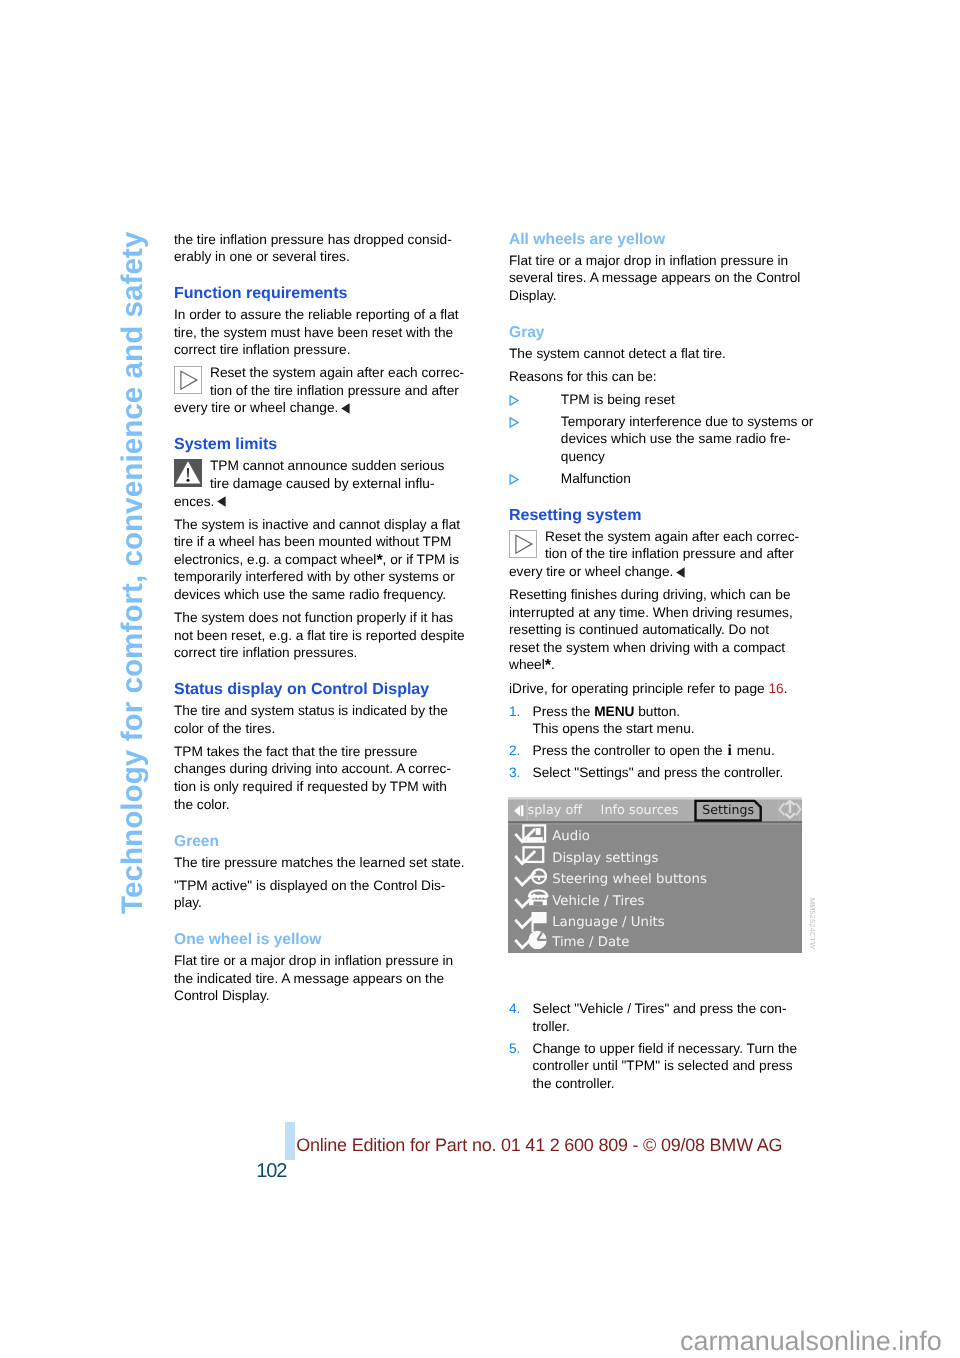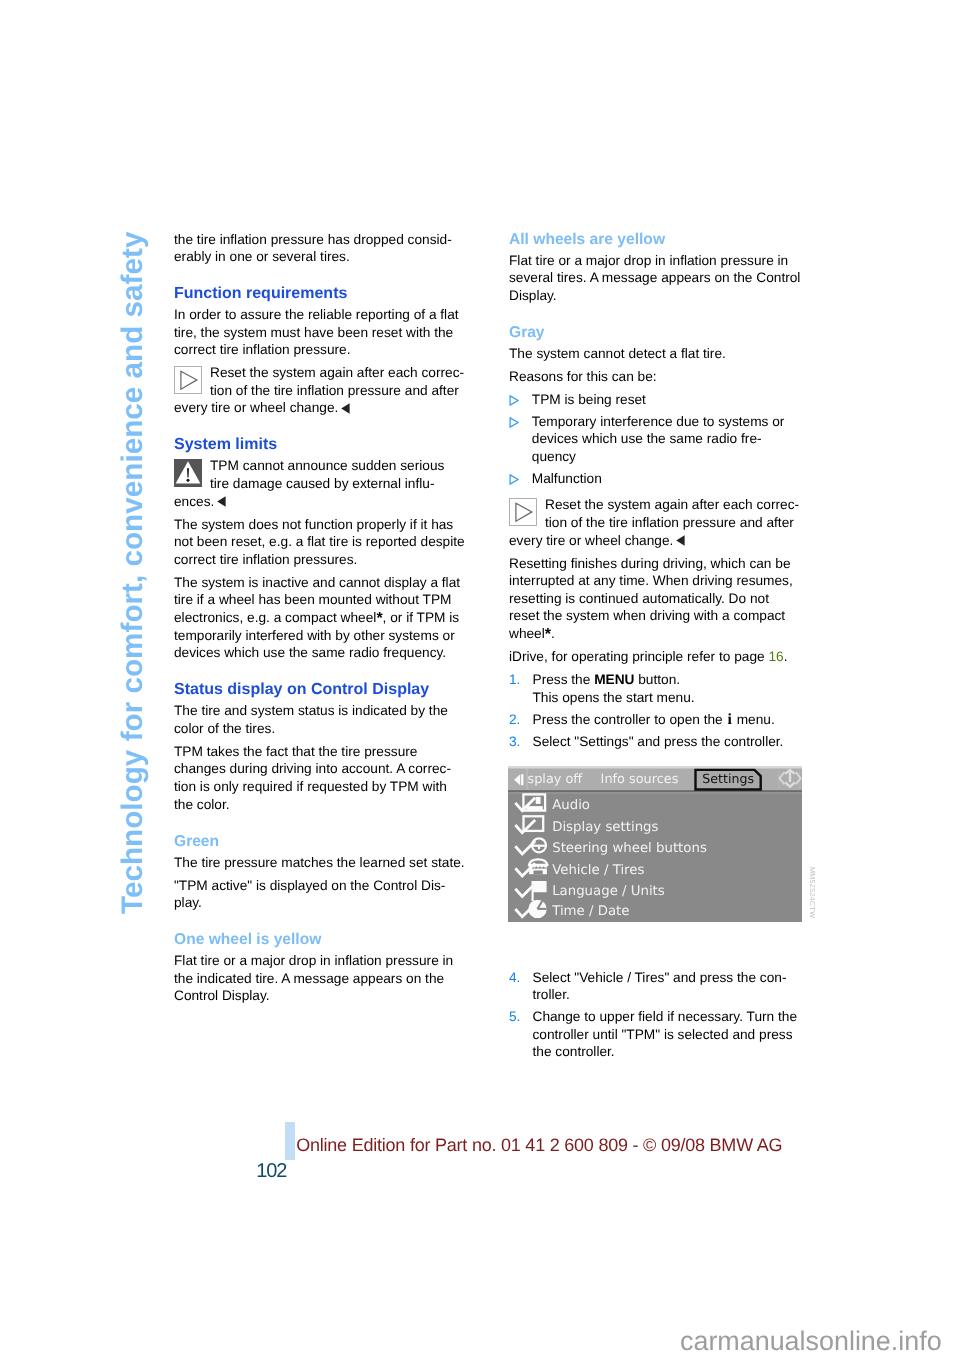--- a/index.html
+++ b/index.html
@@ -20,30 +20,30 @@
   p{margin:0 0 5.6px 0;}
   h2{font-size:16px;font-weight:bold;color:#1d4ed8;margin:19.5px 0 3px 0;line-height:18px;}
   h3{font-size:15.6px;font-weight:bold;color:#7DBDF5;margin:19.5px 0 3px 0;line-height:18px;}
   .col > *:first-child{margin-top:0 !important;}
   .note{}
   .noteicon{float:left;width:28px;height:28px;margin:2px 8px 0 0;}
   .noteicon svg{display:block;}
   .endmark{display:inline-block;width:9px;height:11px;margin-left:2.8px;vertical-align:-1.8px;}
   .endmark svg{display:block;}
   .bullets{margin:0 0 9px 0;}
-  .bl{display:flex;margin-bottom:4.4px;}
+  .bl{display:flex;margin-bottom:4.4px;gap:29px;}
   .blm{width:22.8px;flex:0 0 22.8px;padding-top:4px;box-sizing:border-box;}
   .blm svg{display:block;}
   .blt{flex:0 0 255px;max-width:255px;}
   .steps{margin:0 0 9px 0;}
   .st{display:flex;margin-bottom:4.4px;}
   .stn{color:#0A84F2;width:23.5px;flex:0 0 23.5px;font-weight:normal;}
   .stt{flex:1;}
   .ital{font-family:"Liberation Serif",serif;font-style:normal;font-weight:bold;font-size:15.6px;letter-spacing:0;padding:0 1px;}
-  .pref{color:#4d7c0f;}
+  .pref{color:#b91c1c;}
   .ast{font-weight:bold;font-size:16px;line-height:0;vertical-align:-1px;letter-spacing:0;}
   .imgwrap{position:relative;margin:15.6px 0 11px -1.4px;width:294px;height:192px;}
   .idsvg{display:block;}
   .idtxt{font-family:"DejaVu Sans",sans-serif;font-size:13.3px;fill:#f2f2f2;}
   .idtab{font-size:12.85px;}
   .idtxtd{fill:#121212;font-size:12.6px;}
   .imgcode{position:absolute;left:295.5px;top:101px;font-size:7.2px;color:#c2c2c2;
            writing-mode:vertical-rl;letter-spacing:0.3px;white-space:nowrap;}
 
   .pagenum{position:absolute;left:256.3px;top:1162px;font-size:20px;line-height:18px;color:#0c4a6e;letter-spacing:-1.1px;}
@@ -72,22 +72,22 @@
       <p class="note"><span class="noteicon">
           <svg viewBox="0 0 28 28" width="28" height="28">
             <rect x="0" y="0" width="28" height="28" fill="#555555"></rect>
             <path d="M14 2.2 L26.4 24.6 L1.6 24.6 Z" fill="#ffffff"></path>
             <path d="M13.05 9.3 L14.95 9.3 L14.55 18.6 L13.45 18.6 Z" fill="#111"></path>
             <circle cx="14" cy="21.3" r="1.5" fill="#111"></circle>
           </svg>
         </span><span>TPM cannot announce sudden serious tire damage caused by external influ­ences.</span><span class="endmark"><svg viewBox="0 0 9 11" width="9" height="11">
             <path d="M8.6 0.2 L8.6 10.8 L0.2 5.5 Z" fill="#222"></path>
           </svg></span></p>
+      <p>The system is inactive and cannot display a flat tire if a wheel has been mounted without TPM electronics, e.g. a compact wheel<span class="ast">*</span>, or if TPM is temporarily interfered with by other systems or devices which use the same radio frequency.</p>
       <p>The system does not function properly if it has not been reset, e.g. a flat tire is reported despite correct tire inflation pressures.</p>
-      <p>The system is inactive and cannot display a flat tire if a wheel has been mounted without TPM electronics, e.g. a compact wheel<span class="ast">*</span>, or if TPM is temporarily interfered with by other systems or devices which use the same radio frequency.</p>
       <h2>Status display on Control Display</h2>
       <p>The tire and system status is indicated by the color of the tires.</p>
       <p>TPM takes the fact that the tire pressure changes during driving into account. A correc­tion is only required if requested by TPM with the color.</p>
       <h3>Green</h3>
       <p>The tire pressure matches the learned set state.</p>
       <p>"TPM active" is displayed on the Control Dis­play.</p>
       <h3>One wheel is yellow</h3>
       <p>Flat tire or a major drop in inflation pressure in the indicated tire. A message appears on the Control Display.</p>
     </div>
   <div class="col colR" id="colR">
@@ -115,20 +115,21 @@
         </div>
         <div class="bl">
           <span class="blm">
             <svg viewBox="0 0 10 11" width="10" height="11">
               <path d="M1.1 0.9 L9 5.5 L1.1 10.1 Z" fill="none" stroke="#3B9EF5" stroke-width="1.3"></path>
             </svg>
           </span>
           <span class="blt">Malfunction</span>
         </div>
       </div>
+      <h2>Resetting system</h2>
       <p class="note"><span class="noteicon">
           <svg viewBox="0 0 28 28" width="28" height="28">
             <rect x="0.5" y="0.5" width="27" height="27" fill="#fff" stroke="#b0b0b0" stroke-width="1"></rect>
             <path d="M6.9 5.2 L22.9 13.9 L6.9 23.2 Z" fill="none" stroke="#6a6a6a" stroke-width="1.25"></path>
           </svg>
         </span><span>Reset the system again after each correc­tion of the tire inflation pressure and after every tire or wheel change.</span><span class="endmark"><svg viewBox="0 0 9 11" width="9" height="11">
             <path d="M8.6 0.2 L8.6 10.8 L0.2 5.5 Z" fill="#222"></path>
           </svg></span></p>
       <p>Resetting finishes during driving, which can be interrupted at any time. When driving resumes, resetting is continued automatically. Do not reset the system when driving with a compact wheel<span class="ast">*</span>.</p>
       <p>iDrive, for operating principle refer to page&nbsp;<span class="pref">16</span>.</p>

